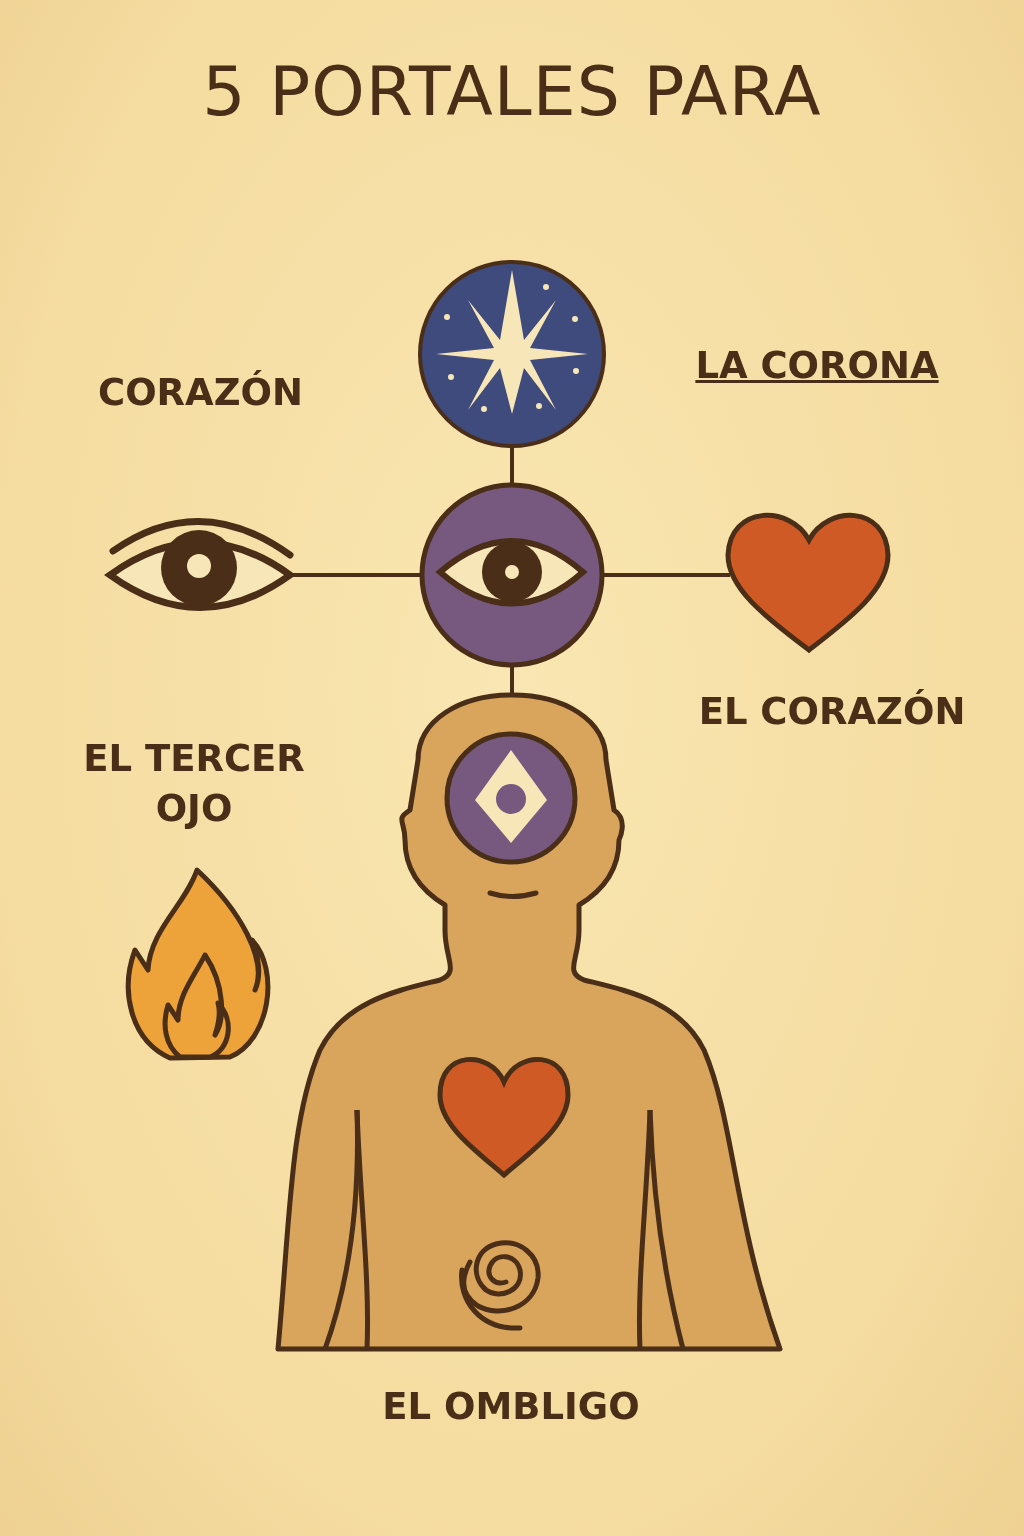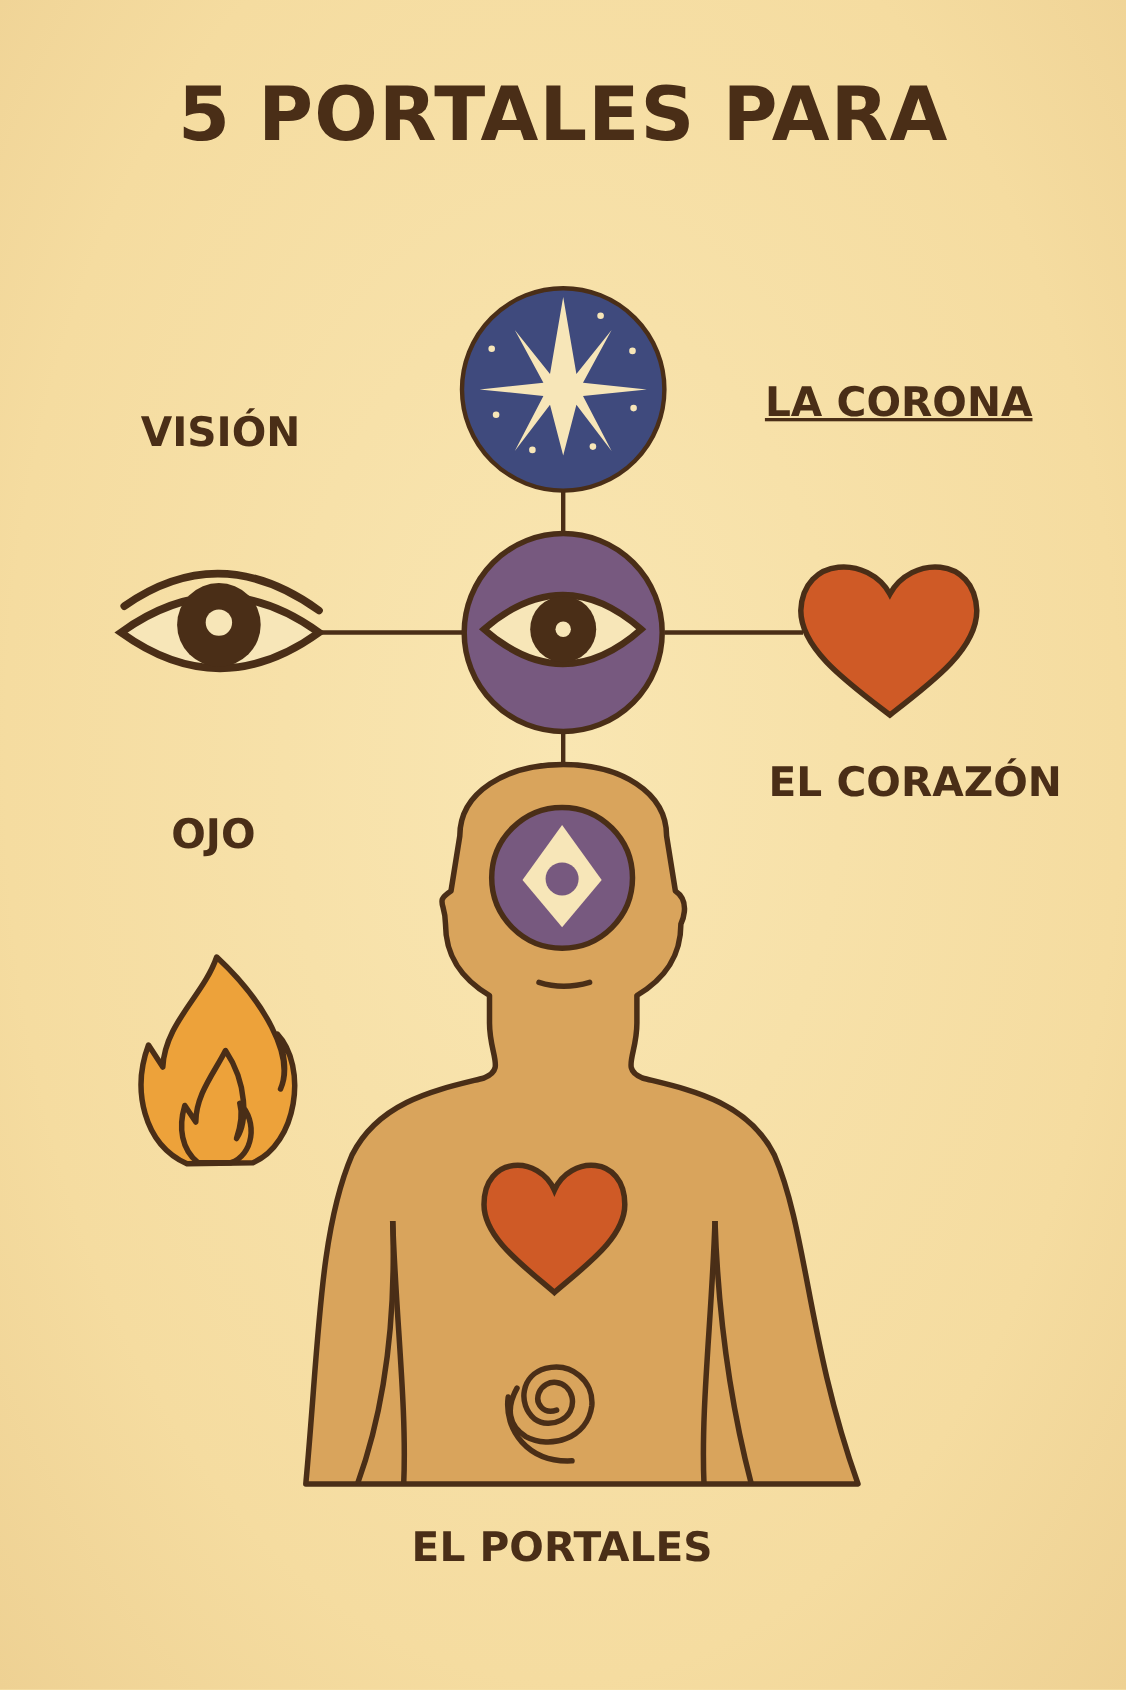--- a/index.html
+++ b/index.html
@@ -8,22 +8,22 @@
     background: #f7e0a6;
     position: relative;
     font-family: "DejaVu Sans", "Liberation Sans", sans-serif;
     color: #4a2e17;
   }
   .bg {
     position: absolute; inset: 0;
     background: radial-gradient(ellipse at 50% 45%, #f9e6b2 0%, #f5dca0 70%, #eed193 100%);
   }
   .title {
-    position: absolute; left: 0; top: 64px; width: 1024px;
-    text-align: center; font-weight: bold; font-size: 68px; line-height: 82px;
+    position: absolute; left: 0; top: 51px; width: 1024px;
+    text-align: center; font-weight: normal; font-size: 68px; line-height: 82px;
     letter-spacing: 1px; color: #4a2e17;
   }
   .label {
     position: absolute; font-weight: bold; font-size: 37px; line-height: 50px;
     color: #4a2e17; text-align: center; white-space: nowrap;
   }
   svg.art { position: absolute; left: 0; top: 0; }
 </style>
 </head>
 <body>
@@ -99,24 +99,25 @@
     <path d="M504 1082 C490 1050 440 1050 440 1095 C440 1125 475 1150 504 1175 C533 1150 568 1125 568 1095 C568 1050 518 1050 504 1082 Z" fill="#cf5a26" stroke="#4a2e17" stroke-width="5"></path>
   </g>
 
   <g>
     <path d="M506 1282 C494 1286 486 1276 490 1266 C496 1252 516 1254 520 1270 C524 1290 500 1300 486 1290 C470 1276 474 1250 496 1244 C520 1238 540 1256 538 1278 C534 1308 500 1318 478 1306 C462 1296 460 1280 470 1262 M508 1330" stroke="#4a2e17" stroke-width="5" fill="none" stroke-linecap="round"></path>
     <path d="M462 1270 C458 1300 480 1330 520 1328" stroke="#4a2e17" stroke-width="5" fill="none" stroke-linecap="round"></path>
   </g>
 </svg>
 
 <div class="label" style="left:88px; top:368px; width:225px;">
-  <div>VISIÓN</div>
+  <div>CORAZÓN</div>
 </div>
 
 <div class="label" style="left:686px; top:341px; width:262px;text-decoration:underline;">LA CORONA</div>
 
 <div class="label" style="left:696px; top:687px; width:272px;">EL CORAZÓN</div>
 
 <div class="label" style="left:78px; top:734px; width:232px;">
+  <div>EL TERCER</div>
   <div>OJO</div>
 </div>
 
-<div class="label" style="left:358px; top:1382px; width:306px;">EL PORTALES</div>
+<div class="label" style="left:358px; top:1382px; width:306px;">EL OMBLIGO</div>
 
 </body></html>

